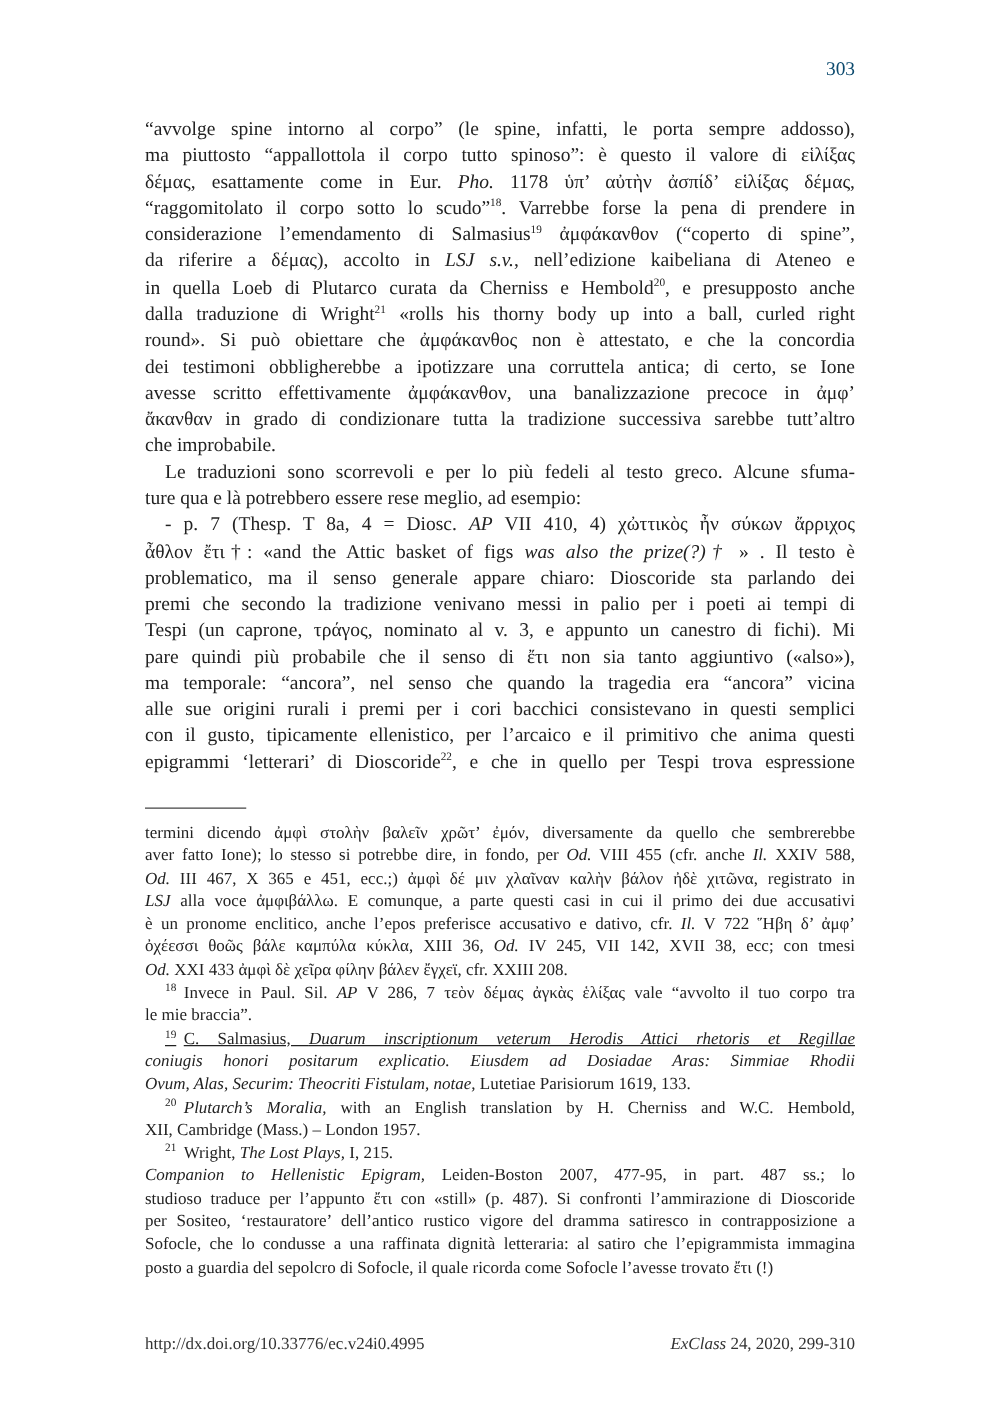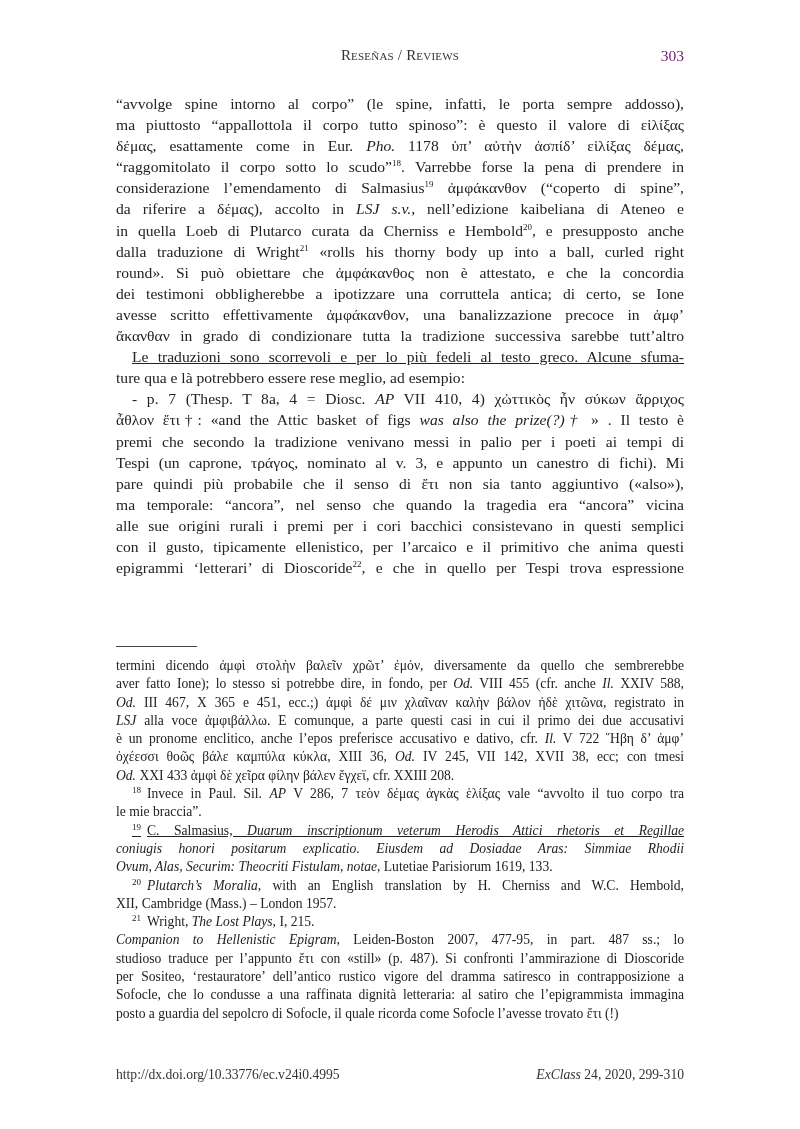--- a/index.html
+++ b/index.html
@@ -1,64 +1,65 @@
 <!DOCTYPE html>
 <html><head>
   <meta charset="utf-8">
   <style>
     html, body { margin: 0; padding: 0; background: #ffffff; }
     body { width: 800px; height: 1129px; position: relative; overflow: hidden; color: #222; font-family: "Liberation Serif", "DejaVu Serif", serif; }
     .running-head { position: absolute; top: 47px; left: 116px; width: 568px; height: 20px; }
     .running-title { position: absolute; left: 0; right: 0; text-align: center; font-size: 15px; font-variant: small-caps; letter-spacing: 0.2px; color: #333; }
-    .page-number { position: absolute; right: 0; top: 0; font-size: 15.5px; color: #701a75; }
+    .page-number { position: absolute; right: 0; top: 0; font-size: 15.5px; color: #0c4a6e; }
     .body-text { position: absolute; top: 93px; left: 116px; width: 568px; font-size: 15.6px; line-height: 21.1px; text-align: justify; }
     .body-text p { margin: 0; }
     .line { display: block; text-align: justify; text-align-last: justify; white-space: nowrap; }
     .line.last { text-align-last: left; }
     sup { font-size: 9px; line-height: 0; vertical-align: 6px; }
     .fn-rule { position: absolute; top: 646px; left: 116px; width: 81px; height: 1px; background: #444; }
     .footnotes { position: absolute; top: 657px; left: 116px; width: 568px; font-size: 13.6px; line-height: 18.3px; }
     .footnotes .fn-line { display: block; white-space: nowrap; text-align: justify; text-align-last: justify; }
     .footnotes .fn-line.last { text-align-last: left; }
     .fn-num { font-size: 9px; vertical-align: 5px; line-height: 0; margin-right: 6px; }
     .footer { position: absolute; top: 1067px; left: 116px; width: 568px; font-size: 13.6px; color: #333; }
     .footer .doi { position: absolute; left: 0; }
     .footer .cite { position: absolute; right: 0; }
     i, .it { font-style: italic; }
   </style>
 </head>
 <body>
 
 <div class="running-head">
-  <span class="running-title">Reseñas / Reviews</span>
   <span class="page-number">303</span>
 </div>
 
 <div class="body-text">
   <p id="p1">
       <span class="line">“avvolge spine intorno al corpo” (le spine, infatti, le porta sempre addosso),</span>
       <span class="line">ma piuttosto “appallottola il corpo tutto spinoso”: è questo il valore di εἱλίξας</span>
       <span class="line">δέμας, esattamente come in Eur. <i>Pho.</i> 1178 ὑπ’ αὐτὴν ἀσπίδ’ εἱλίξας δέμας,</span>
       <span class="line">“raggomitolato il corpo sotto lo scudo”<sup>18</sup>. Varrebbe forse la pena di prendere in</span>
       <span class="line">considerazione l’emendamento di Salmasius<sup>19</sup> ἀμφάκανθον (“coperto di spine”,</span>
       <span class="line">da riferire a δέμας), accolto in <i>LSJ s.v.</i>, nell’edizione kaibeliana di Ateneo e</span>
       <span class="line">in quella Loeb di Plutarco curata da Cherniss e Hembold<sup>20</sup>, e presupposto anche</span>
       <span class="line">dalla traduzione di Wright<sup>21</sup> «rolls his thorny body up into a ball, curled right</span>
       <span class="line">round». Si può obiettare che ἀμφάκανθος non è attestato, e che la concordia</span>
       <span class="line">dei testimoni obbligherebbe a ipotizzare una corruttela antica; di certo, se Ione</span>
       <span class="line">avesse scritto effettivamente ἀμφάκανθον, una banalizzazione precoce in ἀμφ’</span>
       <span class="line">ἄκανθαν in grado di condizionare tutta la tradizione successiva sarebbe tutt’altro</span>
+      <span class="line last">che improbabile.</span>
     </p>
   <p id="p2" class="indent-first">
-      <span class="line" style="padding-left: 16px; text-decoration: underline;">Le traduzioni sono scorrevoli e per lo più fedeli al testo greco. Alcune sfuma-</span>
+      <span class="line" style="padding-left: 16px;">Le traduzioni sono scorrevoli e per lo più fedeli al testo greco. Alcune sfuma-</span>
       <span class="line last">ture qua e là potrebbero essere rese meglio, ad esempio:</span>
     </p>
   <p id="p3">
       <span class="line" style="padding-left: 16px;">- p. 7 (Thesp. T 8a, 4 = Diosc. <i>AP</i> VII 410, 4) χὠττικὸς ἦν σύκων ἄρριχος</span>
       <span class="line">ἆθλον ἔτι†: «and the Attic basket of figs <i>was also the prize(?)†</i> » . Il testo è</span>
+      <span class="line">problematico, ma il senso generale appare chiaro: Dioscoride sta parlando dei</span>
       <span class="line">premi che secondo la tradizione venivano messi in palio per i poeti ai tempi di</span>
       <span class="line">Tespi (un caprone, τράγος, nominato al v. 3, e appunto un canestro di fichi). Mi</span>
       <span class="line">pare quindi più probabile che il senso di ἔτι non sia tanto aggiuntivo («also»),</span>
       <span class="line">ma temporale: “ancora”, nel senso che quando la tragedia era “ancora” vicina</span>
       <span class="line">alle sue origini rurali i premi per i cori bacchici consistevano in questi semplici</span>
       <span class="line">con il gusto, tipicamente ellenistico, per l’arcaico e il primitivo che anima questi</span>
       <span class="line">epigrammi ‘letterari’ di Dioscoride<sup>22</sup>, e che in quello per Tespi trova espressione</span>
     </p>
 </div>
 

